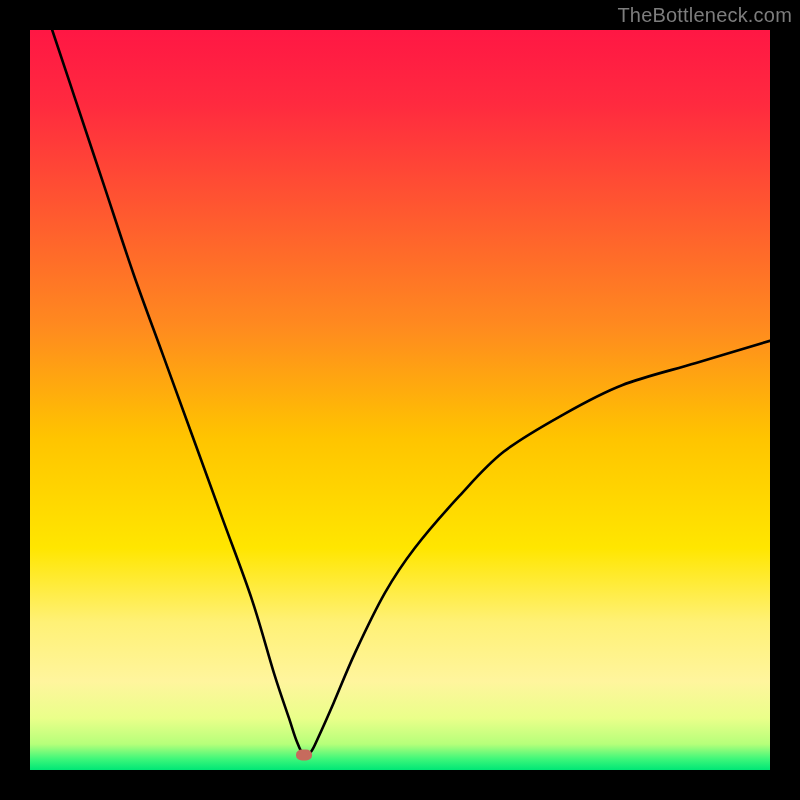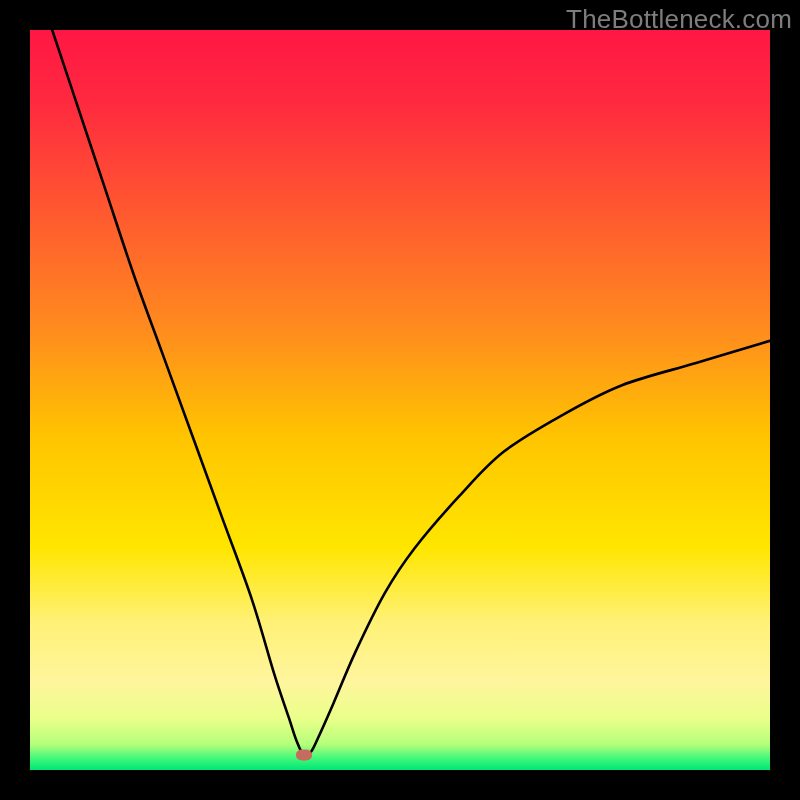--- a/index.html
+++ b/index.html
@@ -41,21 +41,21 @@
     height: 11px;
     border-radius: 6px / 5px;
     background: #c66b5d;
     transform: translate(-50%, -50%);
   }
   .watermark {
     position: absolute;
     top: 4px;
     right: 8px;
     color: #7d7d7d;
-    font-size: 26px;
+    font-size: 20px;
     letter-spacing: 0.2px;
     font-weight: 500;
     margin-left: 16px;
   }
 </style>
 </head>
 <body>
 
 <div class="frame">
   <div class="watermark">TheBottleneck.com</div>

